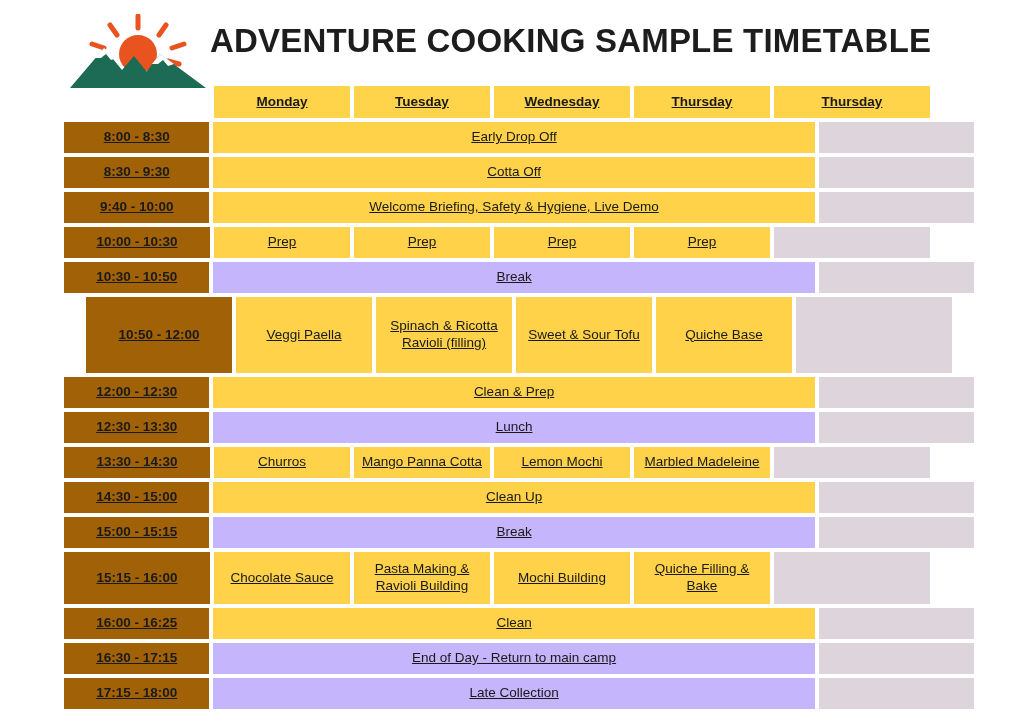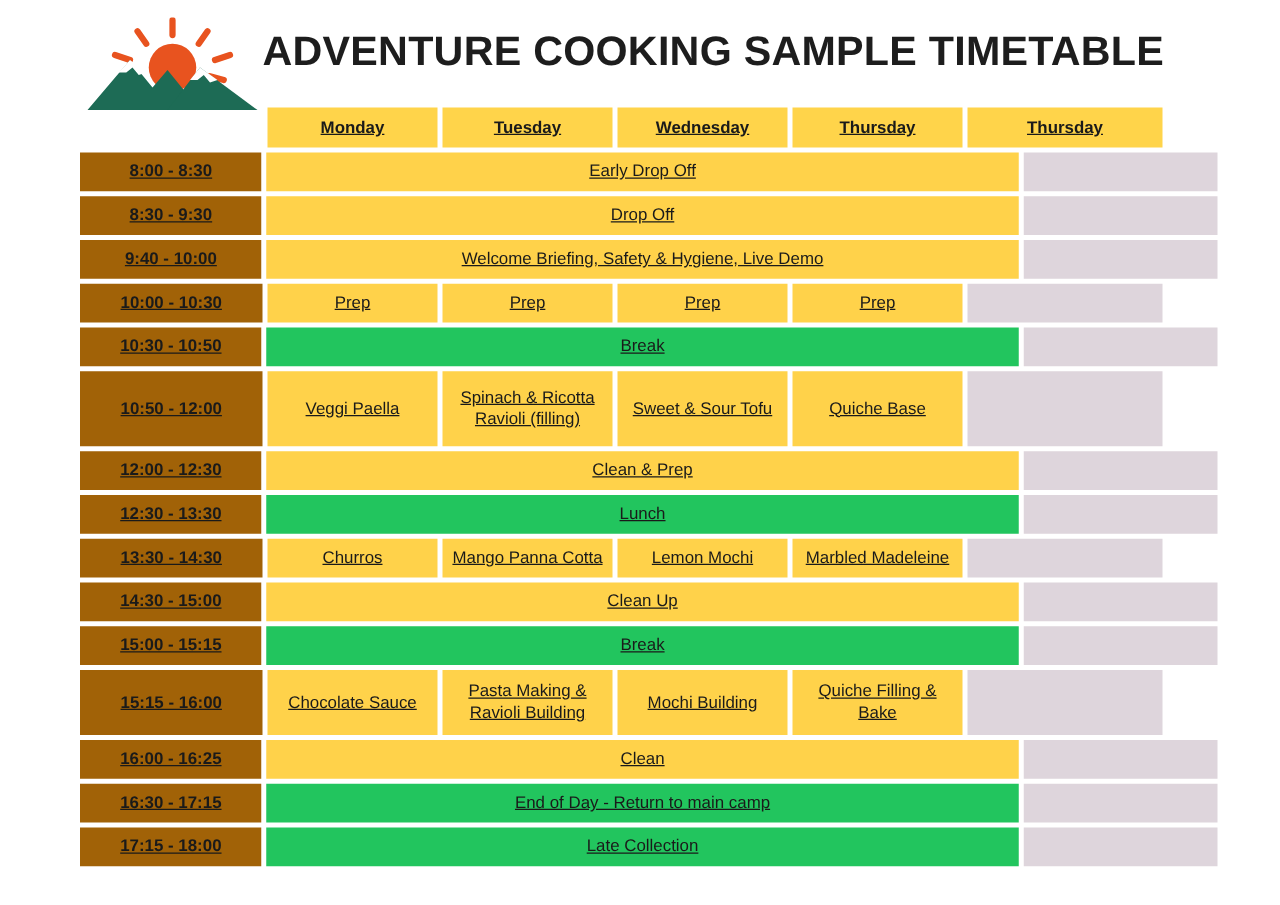--- a/index.html
+++ b/index.html
@@ -77,26 +77,26 @@
   
   .c-time   { width: 146px; margin-right: 4px; }
   .c-day    { width: 136px; margin-right: 4px; }
   .c-fri    { width: 156px; }
   .c-span4  { width: 604px; margin-right: 4px; }
 
   
   .bg-time    { background: #a16207; font-weight: bold; }
   .bg-head    { background: #ffd44a; font-weight: bold; }
   .bg-light   { background: #ffd24a; }
-  .bg-mid     { background: #22c55e; }
+  .bg-mid     { background: #c4b5fd; }
   .bg-friday  { background: #ded5dc; }
 
   .rh-head { height: 32px; }
   .rh-1    { height: 31px; }
-  .rh-tall { height: 60px; }
+  .rh-tall { height: 76px; justify-content: center; }
   .rh-med  { height: 52px; }
 
   .head-spacer {
     width: 146px;
     margin-right: 4px;
     background: transparent;
   }
 </style>
 </head>
 <body>
@@ -139,21 +139,21 @@
     </div>
 
     <div id="rows-container">
         <div class="row rh-1">
           <div class="cell c-time bg-time">8:00 - 8:30</div>
           <div class="cell c-span4 bg-light">Early Drop Off</div>
           <div class="cell c-fri bg-friday"></div>
         </div>
         <div class="row rh-1">
           <div class="cell c-time bg-time">8:30 - 9:30</div>
-          <div class="cell c-span4 bg-light">Drop Off</div>
+          <div class="cell c-span4 bg-light">Cotta Off</div>
           <div class="cell c-fri bg-friday"></div>
         </div>
         <div class="row rh-1">
           <div class="cell c-time bg-time">9:40 - 10:00</div>
           <div class="cell c-span4 bg-light">Welcome Briefing, Safety &amp; Hygiene, Live Demo</div>
           <div class="cell c-fri bg-friday"></div>
         </div>
         <div class="row rh-1">
           <div class="cell c-time bg-time">10:00 - 10:30</div>
           <div class="cell c-day bg-light">Prep</div>

